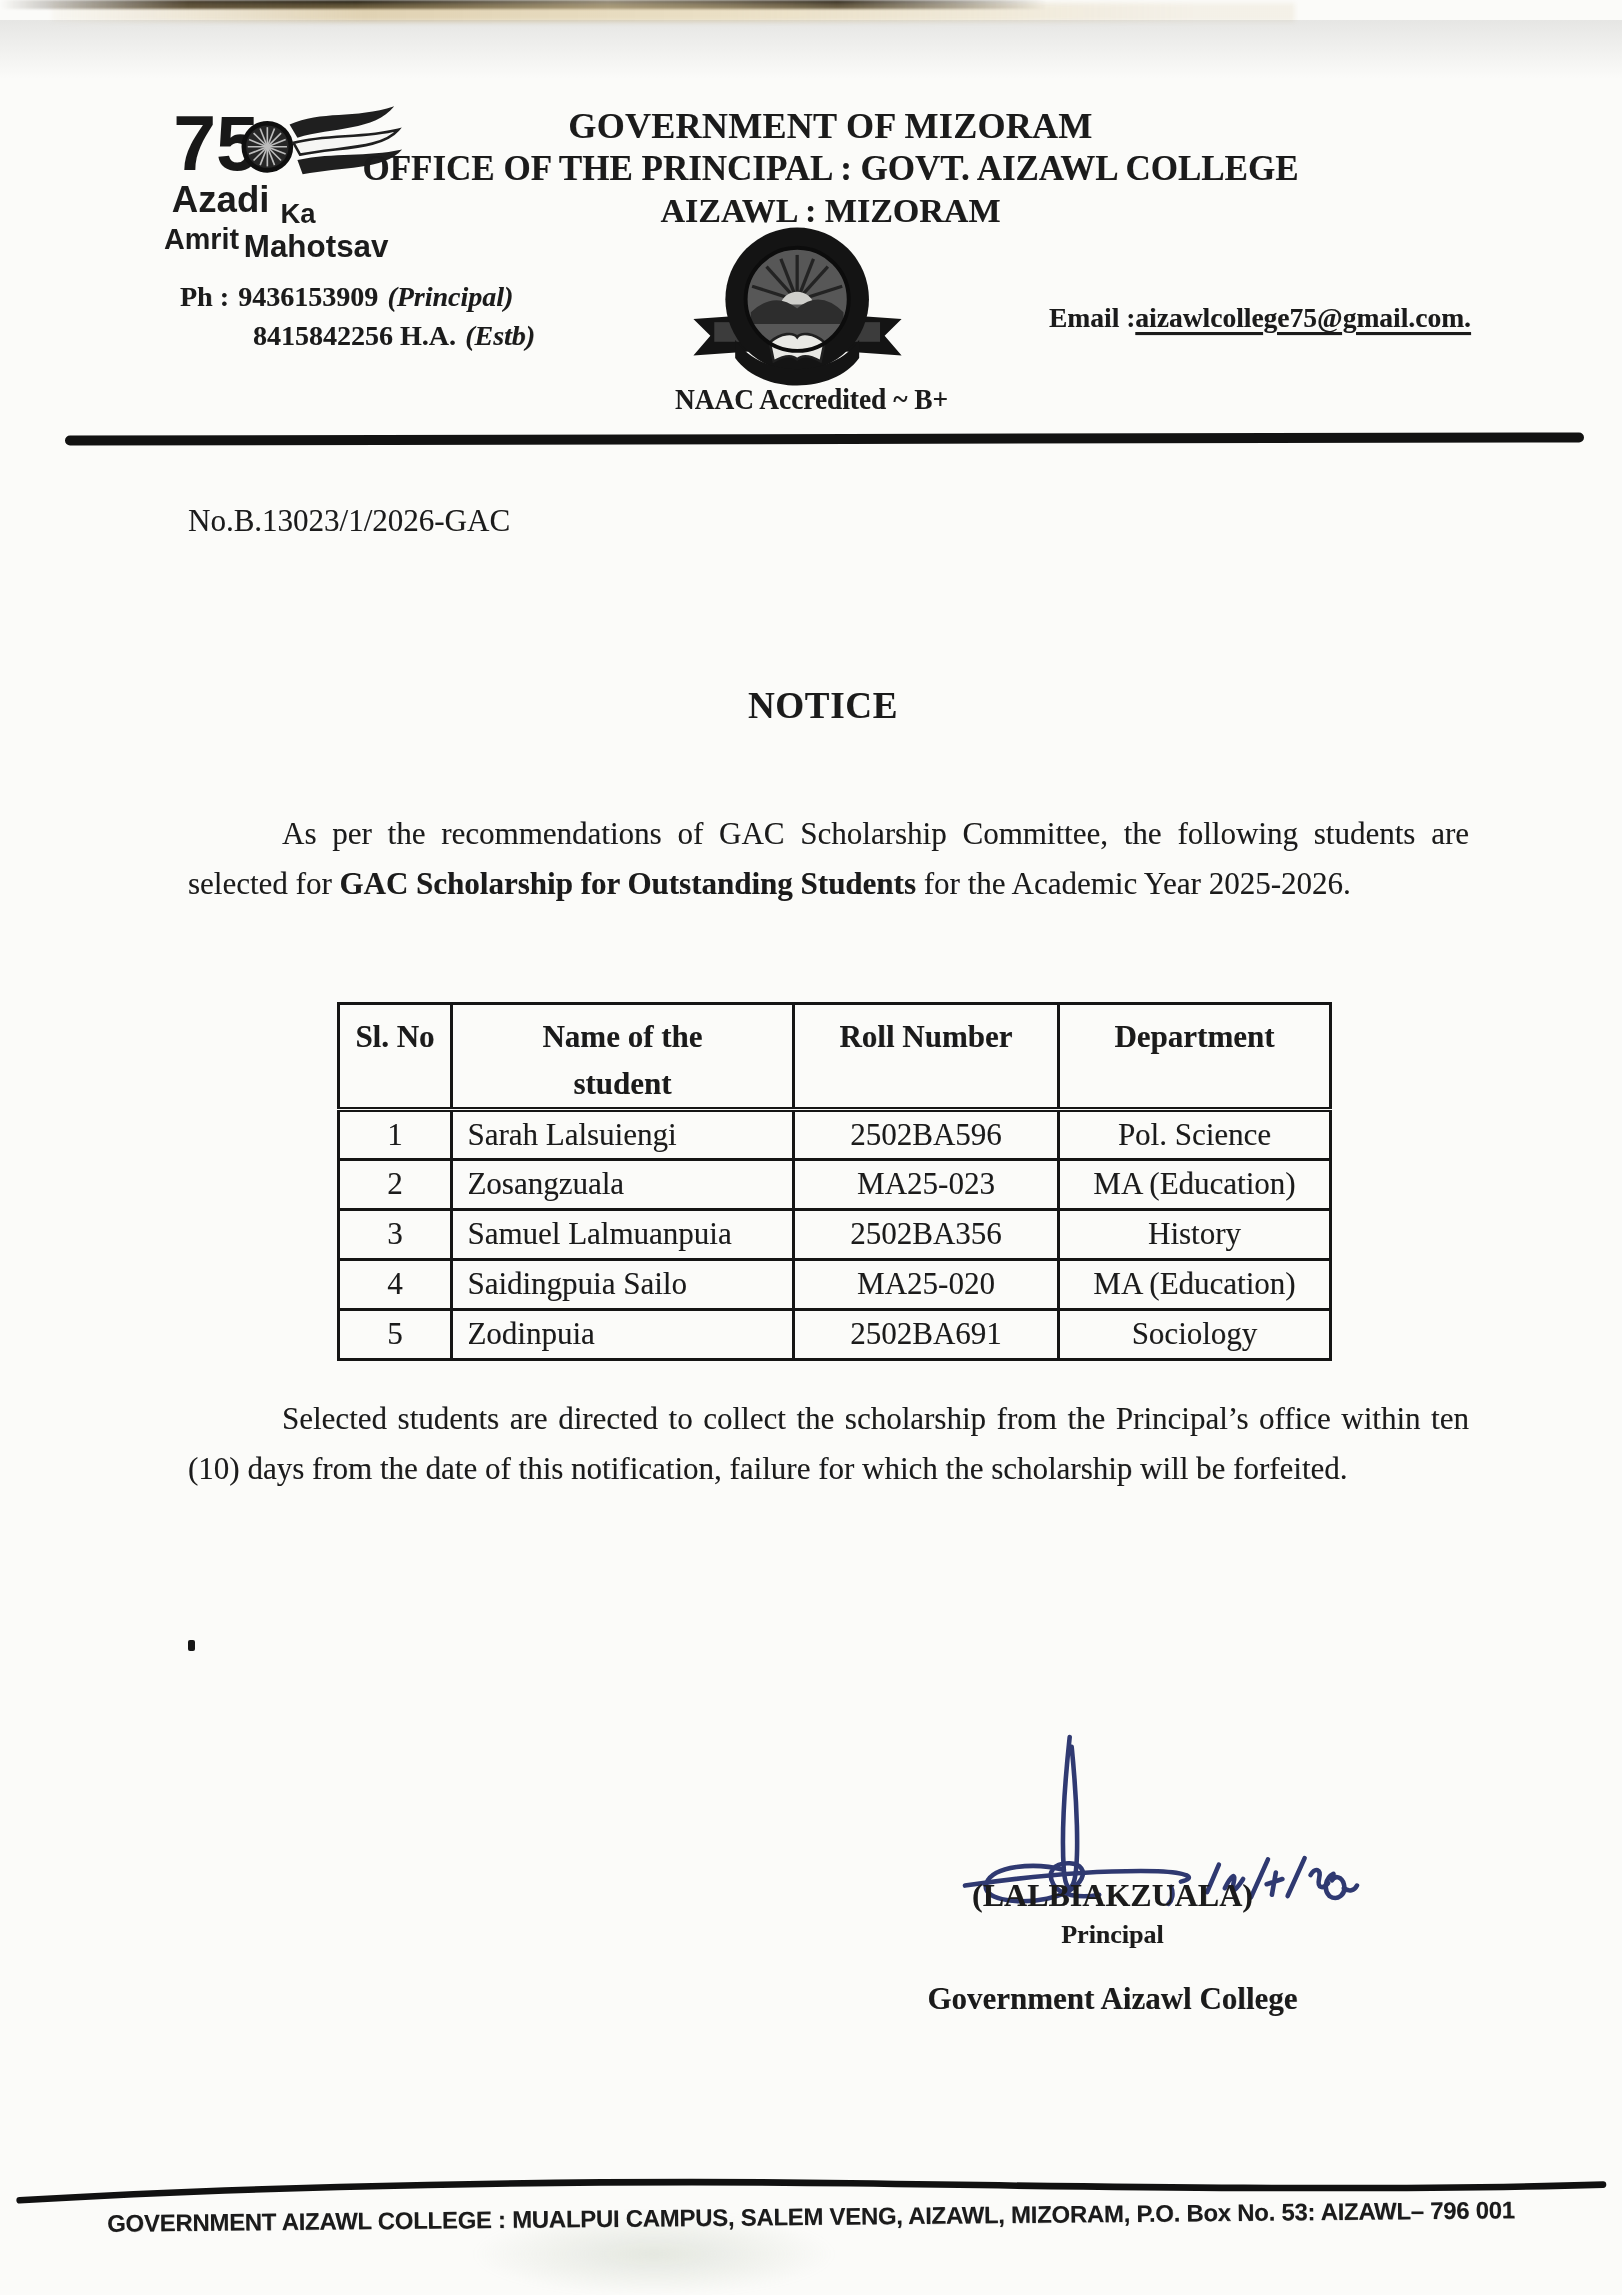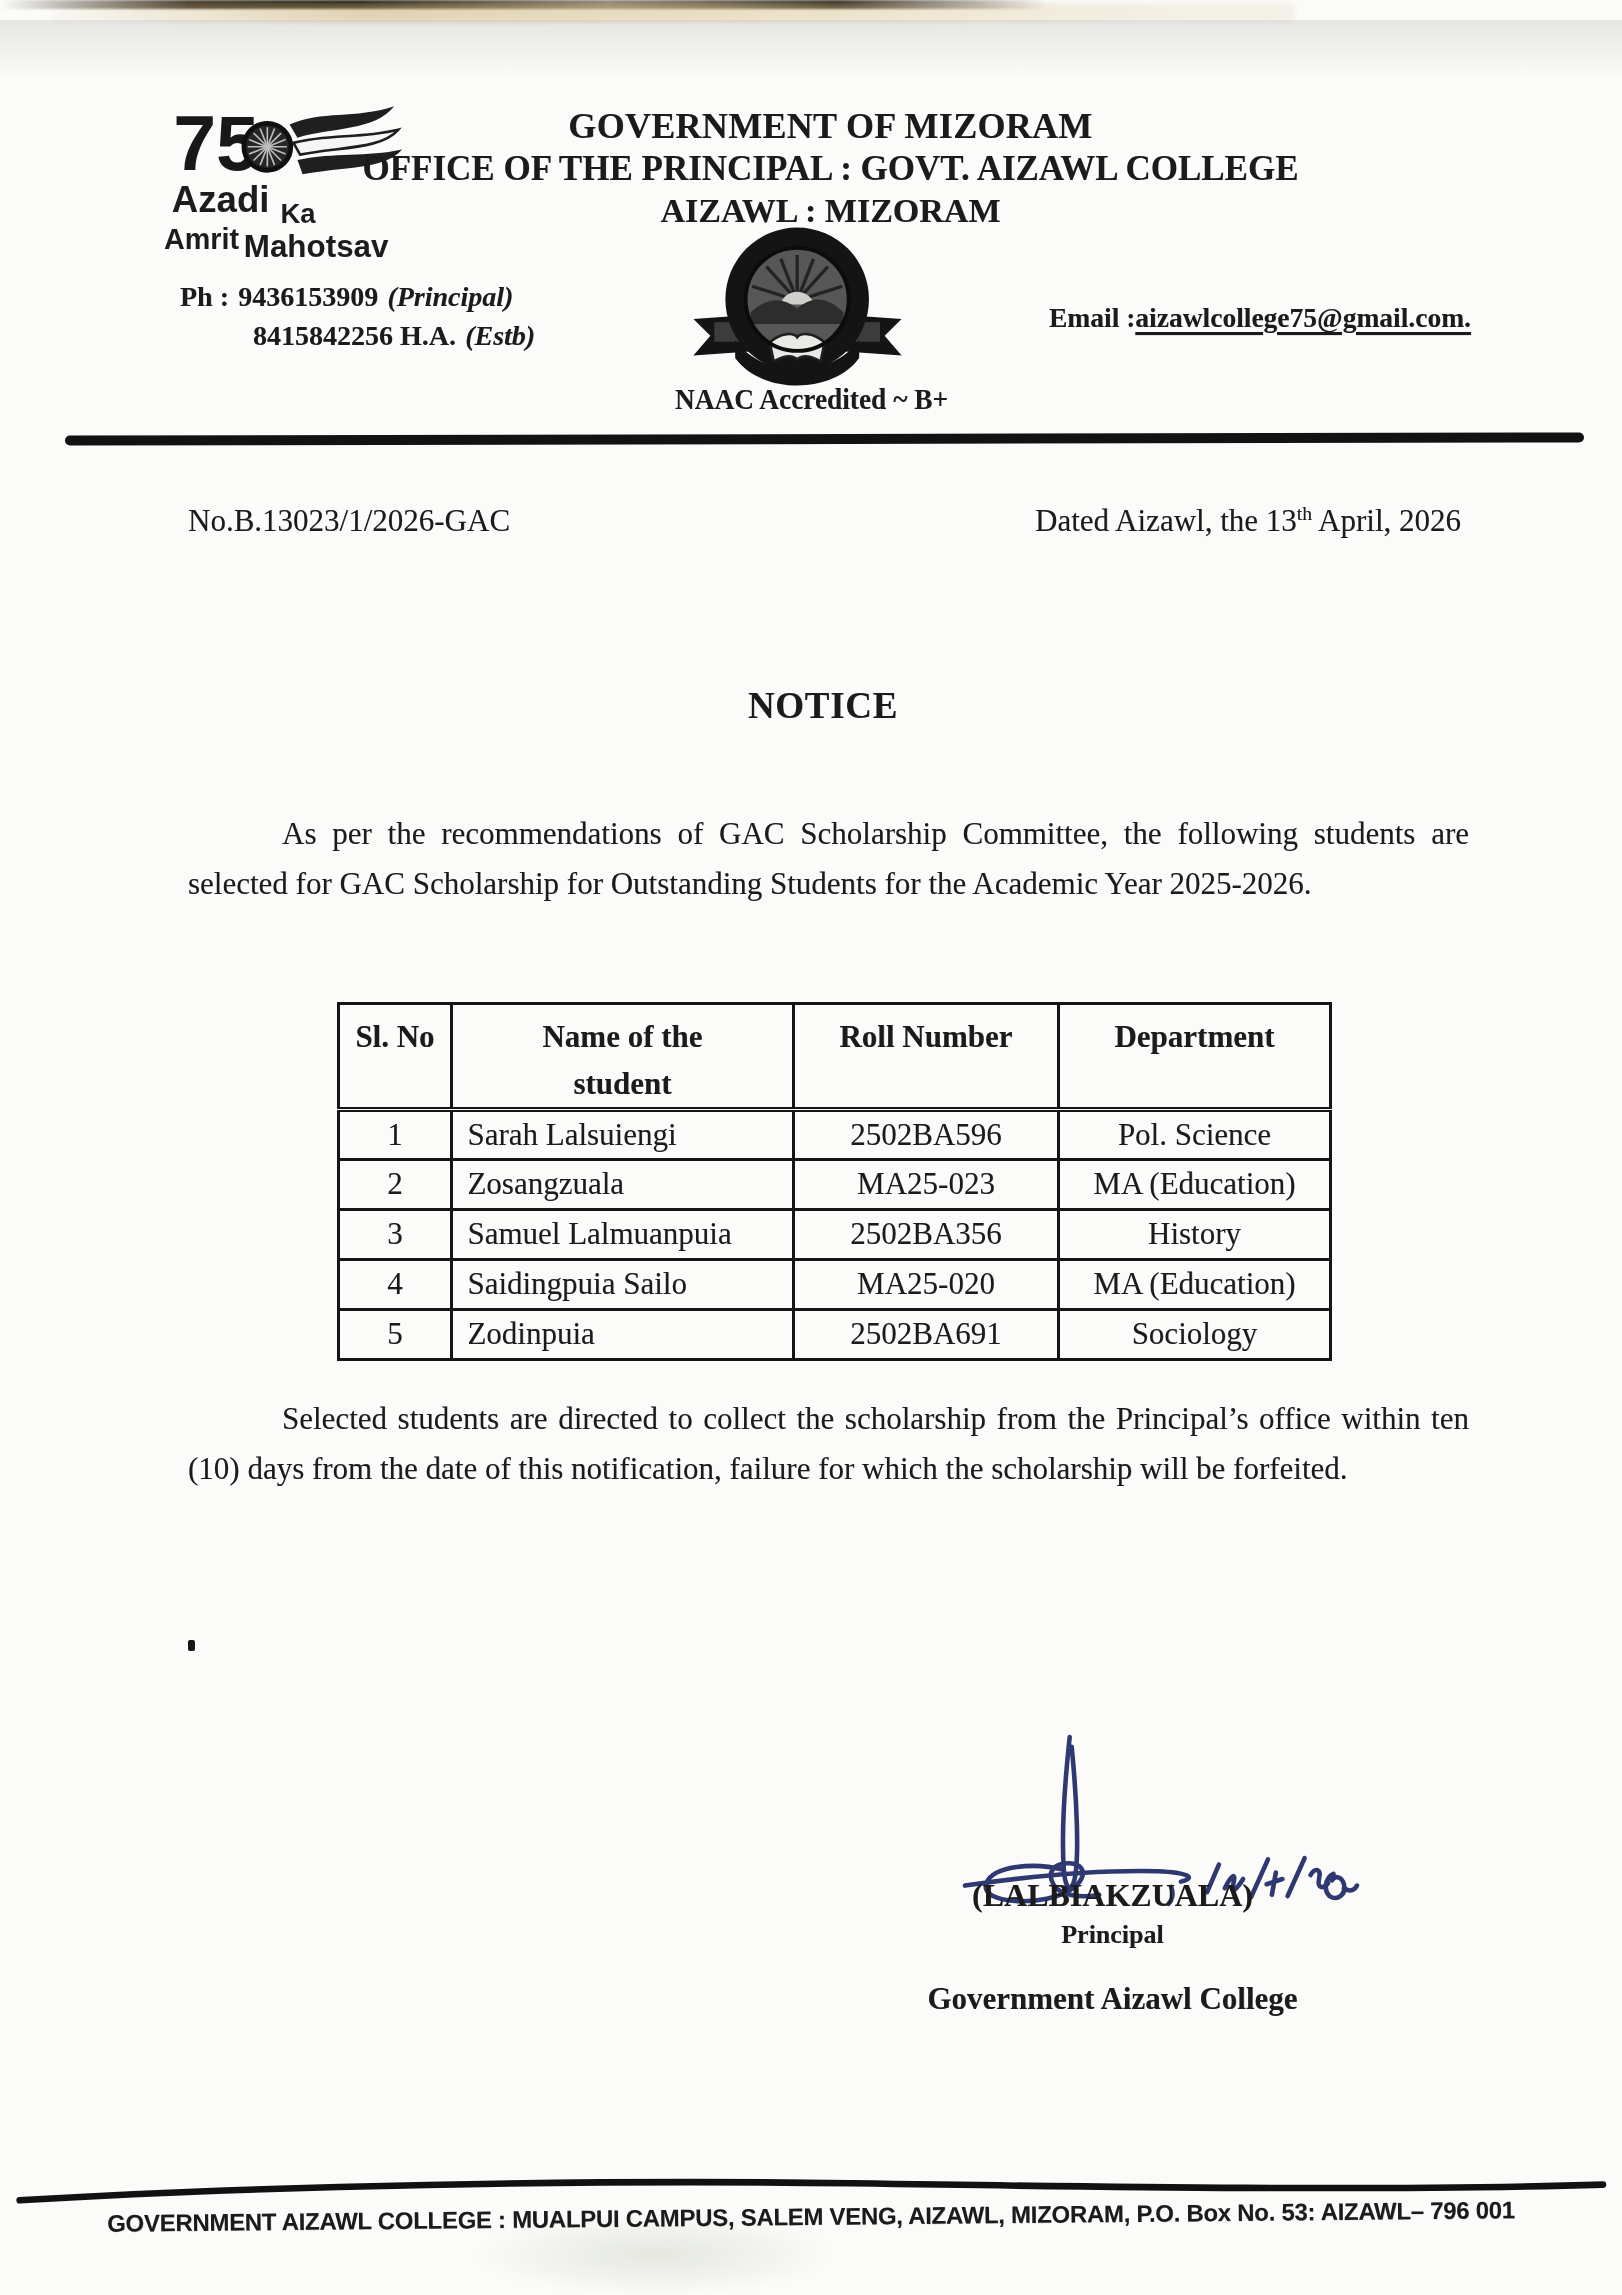--- a/index.html
+++ b/index.html
@@ -68,21 +68,21 @@
   .refrow-date { right: 161px; top: 503px; font-size: 31px; }
   sup.th { font-size: 19.6px; vertical-align: super; line-height: 0; }
 
   .notice-title { left: 0; top: 684px; width: 1646px; text-align: center;
                   font-size: 37px; font-weight: bold; letter-spacing: 0.7px; }
 
   .para { left: 188px; width: 1281px; font-size: 31px; line-height: 50px;
           text-align: justify; text-indent: 94px; }
   .para1 { top: 809px; }
   .para2 { top: 1394px; }
-  .bold { font-weight: normal; }
+  .bold { font-weight: bold; }
 
   
   .tablewrap { left: 337px; top: 1002px; }
   table.students { border-collapse: collapse; width: 993px; table-layout: fixed;
                    border: 3.9px solid #151515; }
   table.students th, table.students td { border: 3.3px solid #151515; font-size: 31px; }
   table.students th { vertical-align: top; padding-top: 7.9px; line-height: 47px;
                       font-weight: bold; text-align: center; height: 99px;
                       border-bottom: 5.9px double #151515; }
   table.students td { height: 50px; text-align: center; padding: 1.3px 3.9px; }
@@ -182,21 +182,20 @@
 
   <div class="abs contact-right">
     <div class="row2"><span>Email :</span><span class="email-addr">aizawlcollege75@gmail.com.</span></div>
   </div>
 
   <div class="abs naac">NAAC Accredited ~ B+</div>
 
   <div class="abs rule"></div>
 
   <div class="abs refrow-ref">No.B.13023/1/2026-GAC</div>
-  <div class="abs refrow-date"><span>Dated Aizawl, the 13</span><sup class="th">th</sup><span> April, 2026</span></div>
 
   <div class="abs notice-title">NOTICE</div>
 
   <p class="abs para para1"><span>As per the recommendations of GAC Scholarship Committee, the following students are selected for </span><span class="bold">GAC Scholarship for Outstanding Students</span><span> for the Academic Year 2025-2026.</span></p>
 
   <div class="abs tablewrap">
     <table class="students">
       <colgroup>
           <col style="width:113px">
           <col style="width:342px">

